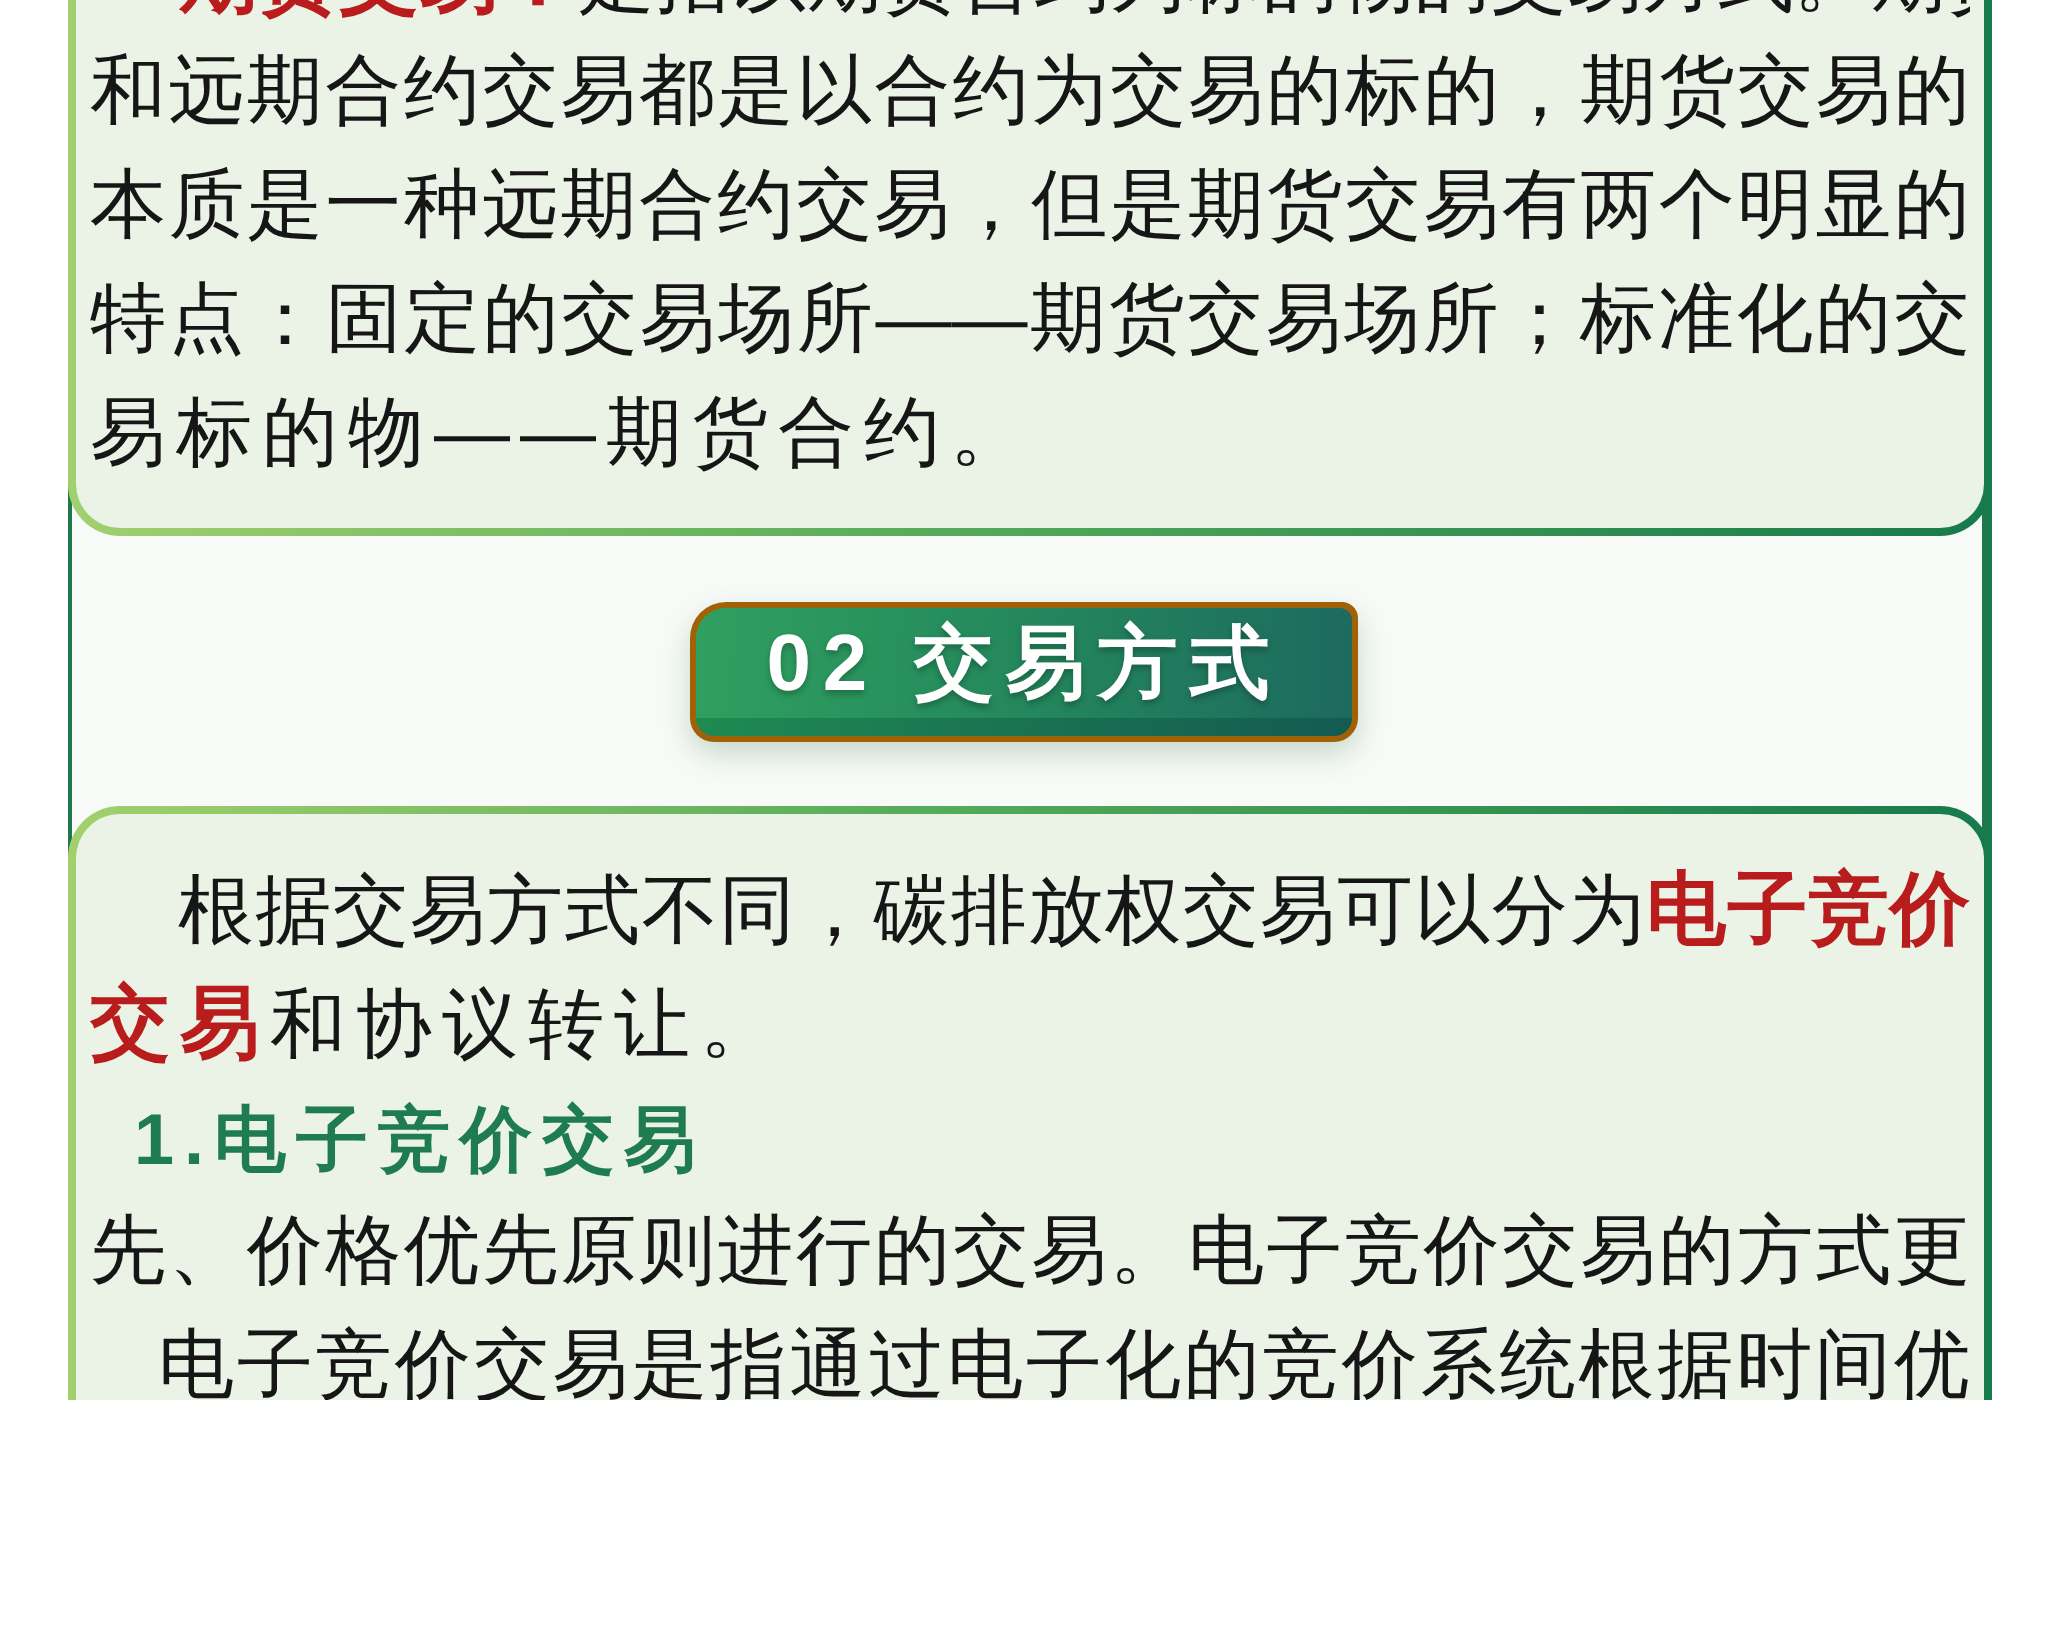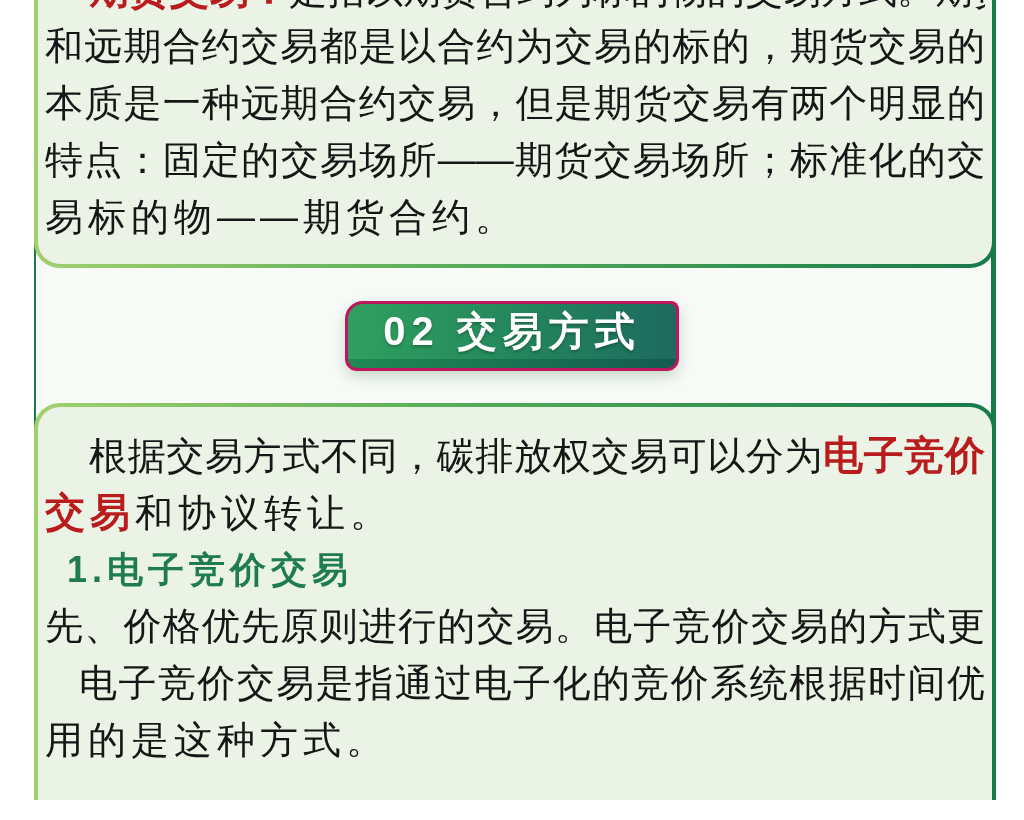--- a/index.html
+++ b/index.html
@@ -1,17 +1,17 @@
 <!DOCTYPE html>
 <html><head>
 <meta charset="utf-8">
 <style>
   html,body{margin:0;padding:0;}
   body{font-family:"Liberation Sans","DejaVu Sans",sans-serif;background:#ffffff;}
-  #stage{position:relative;width:1024px;height:800px;overflow:hidden;background:#ffffff;}
+  #stage{position:relative;width:1024px;height:700px;overflow:hidden;background:#ffffff;}
 
   
   .content-column{
     position:absolute;left:34px;top:0;width:962px;height:820px;
     background:#f8faf7;
     border-left:2px solid #1e7a4c;
     border-right:5px solid #1b7a4b;
     box-sizing:border-box;
   }
 
@@ -43,21 +43,21 @@
   .term{color:#b91c1c;font-weight:bold;}
   .term.big{font-size:40px;}
   .heading-line{
     height:57px;line-height:57px;font-size:36px;font-weight:bold;color:#1e7c50;
     letter-spacing:5px;text-indent:22px;white-space:nowrap;
   }
 
   
   .badge{
     position:absolute;left:345px;top:301px;width:334px;height:70px;
-    background:#be185d;
+    background:#a16207;
     border-radius:18px 8px 12px 12px;
     padding:3px;box-sizing:border-box;
     box-shadow:0 6px 14px rgba(30,100,60,0.22);
   }
   .badge-inner{
     width:100%;height:100%;border-radius:15px 6px 9px 9px;overflow:hidden;
     display:flex;flex-direction:column;
   }
   .badge-body{
     flex:1;background:linear-gradient(92deg,#2fa05f 0%,#23855c 55%,#1d6a5f 100%);

